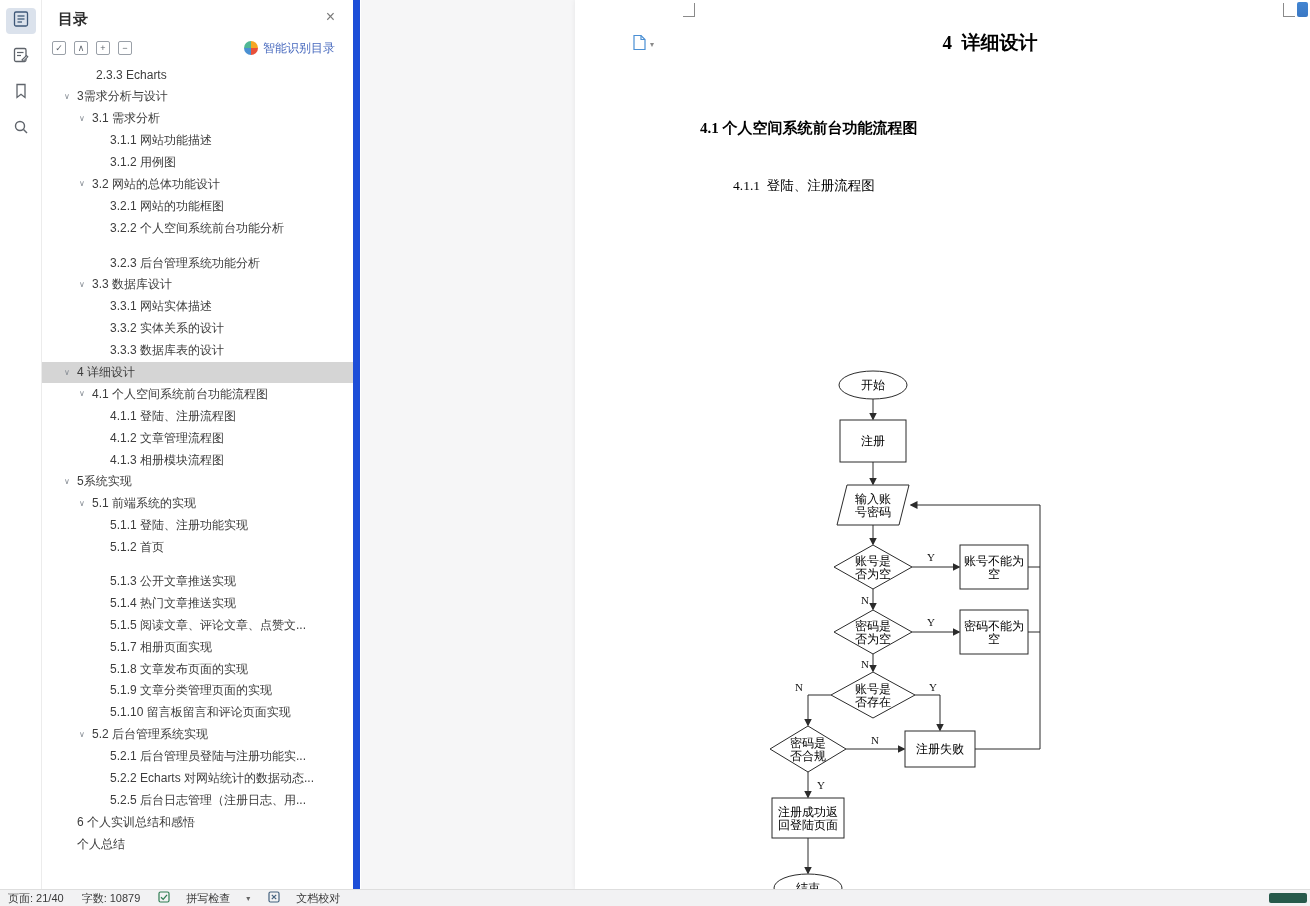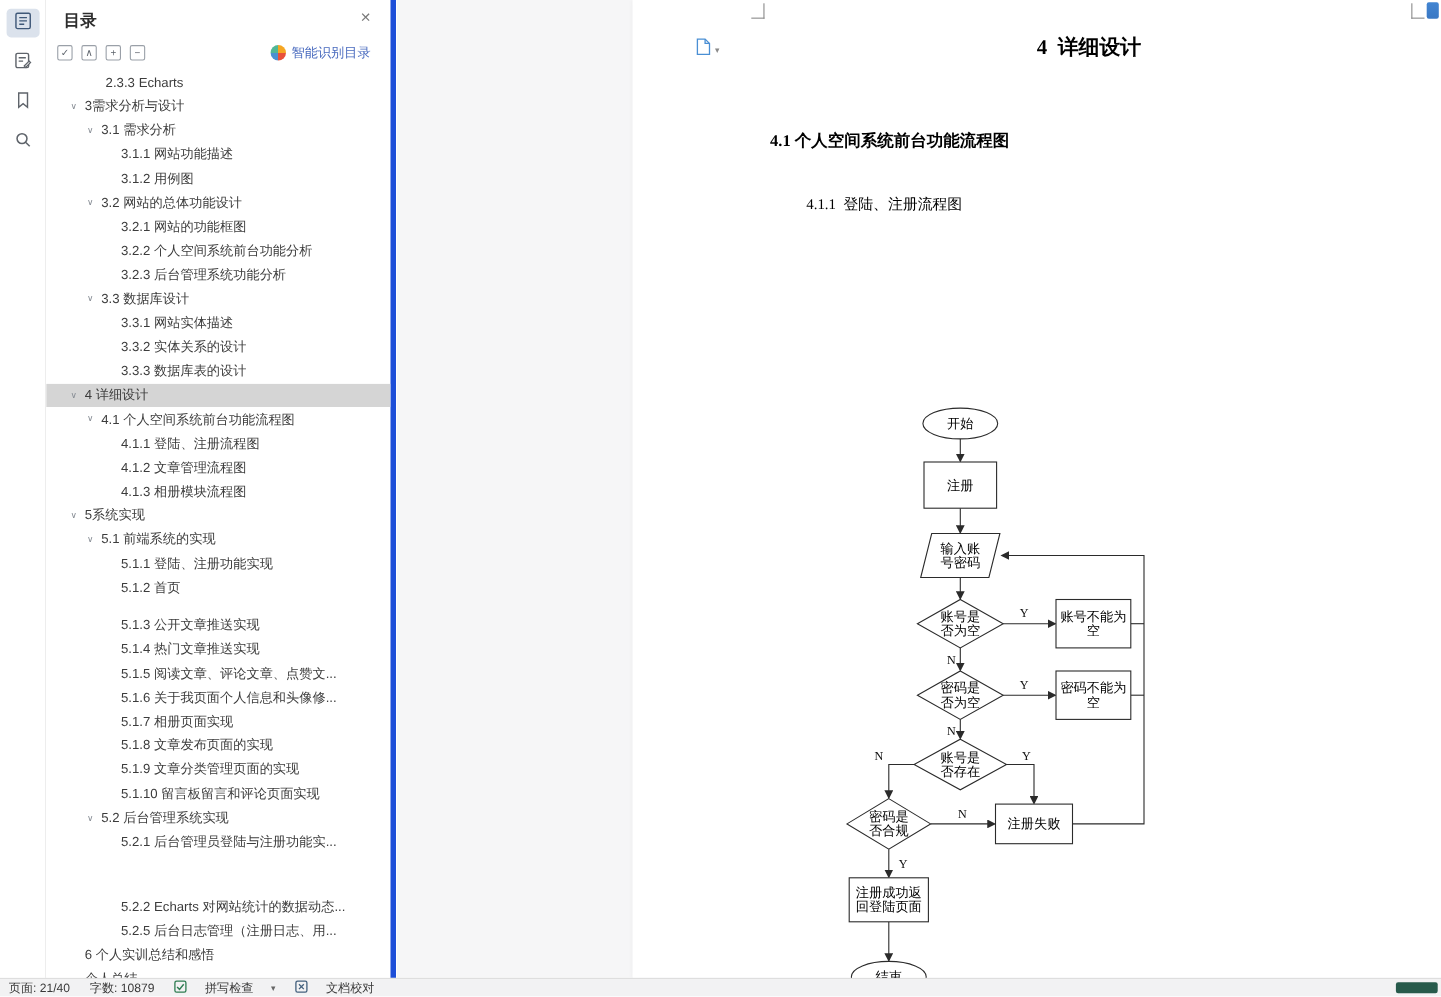--- a/index.html
+++ b/index.html
@@ -9,21 +9,21 @@
 
   
   .icon-bar { position:absolute; left:0; top:0; width:42px; height:889px; background:#fff;
               border-right:1px solid #ececec; display:flex; flex-direction:column; align-items:center;
               padding-top:8px; gap:10px; }
   .ib-btn { width:30px; height:26px; border-radius:4px; display:flex; align-items:center; justify-content:center; cursor:pointer; }
   .ib-btn.sel { background:#dbe2ec; }
 
   
   .toc-panel { position:absolute; left:42px; top:0; width:318px; height:889px; background:#fff;
-               border-right:5px solid #1d4ed8; }
+               border-right:7px solid #1d4ed8; }
   .toc-header { position:absolute; left:16px; top:10px; font-size:15px; font-weight:bold; color:#2d2d2d; }
   .toc-close { position:absolute; right:18px; top:9px; font-size:16px; color:#7a7a7a; cursor:pointer; line-height:1; }
   .toc-toolbar { position:absolute; left:10px; right:18px; top:38px; height:20px; display:flex; align-items:center; }
   .tt-icon { width:14px; height:14px; border:1px solid #9aa0a8; border-radius:2px; color:#5d636b;
              font-size:9px; line-height:12px; text-align:center; margin-right:8px; cursor:pointer; }
   .smart { margin-left:auto; display:flex; align-items:center; gap:5px; cursor:pointer; }
   .smart-icon { width:14px; height:14px; border-radius:50%;
                 background:conic-gradient(from 0deg,#f5a623 0 90deg,#e8503a 90deg 180deg,#4a90d2 180deg 270deg,#50b795 270deg 360deg); }
   .smart-label { font-size:12px; color:#4a6bbf; }
   .toc-tree { position:absolute; left:0; right:0; top:64px; bottom:0; overflow:hidden; }
@@ -144,21 +144,21 @@
         <div class="toc-row" style="padding-left: 37px;">
           <span class="chev">∨</span>
           <span>3.2 网站的总体功能设计</span>
         </div>
         <div class="toc-row" style="padding-left: 68px;">
           <span>3.2.1 网站的功能框图</span>
         </div>
         <div class="toc-row" style="padding-left: 68px;">
           <span>3.2.2 个人空间系统前台功能分析</span>
         </div>
-        <div class="toc-row" style="padding-left: 68px;">
+        <div class="toc-row" style="padding-left: 68px; margin-top: 13px;">
           <span>3.2.3 后台管理系统功能分析</span>
         </div>
         <div class="toc-row" style="padding-left: 37px;">
           <span class="chev">∨</span>
           <span>3.3 数据库设计</span>
         </div>
         <div class="toc-row" style="padding-left: 68px;">
           <span>3.3.1 网站实体描述</span>
         </div>
         <div class="toc-row" style="padding-left: 68px;">
@@ -201,42 +201,39 @@
         <div class="toc-row" style="padding-left: 68px; margin-top: 12px;">
           <span>5.1.3 公开文章推送实现</span>
         </div>
         <div class="toc-row" style="padding-left: 68px;">
           <span>5.1.4 热门文章推送实现</span>
         </div>
         <div class="toc-row" style="padding-left: 68px;">
           <span>5.1.5 阅读文章、评论文章、点赞文...</span>
         </div>
         <div class="toc-row" style="padding-left: 68px;">
-          <span>5.1.6 关于我页面个人信息和头像修...</span>
-        </div>
-        <div class="toc-row" style="padding-left: 68px;">
           <span>5.1.7 相册页面实现</span>
         </div>
         <div class="toc-row" style="padding-left: 68px;">
           <span>5.1.8 文章发布页面的实现</span>
         </div>
         <div class="toc-row" style="padding-left: 68px;">
           <span>5.1.9 文章分类管理页面的实现</span>
         </div>
         <div class="toc-row" style="padding-left: 68px;">
           <span>5.1.10 留言板留言和评论页面实现</span>
         </div>
         <div class="toc-row" style="padding-left: 37px;">
           <span class="chev">∨</span>
           <span>5.2 后台管理系统实现</span>
         </div>
         <div class="toc-row" style="padding-left: 68px;">
           <span>5.2.1 后台管理员登陆与注册功能实...</span>
         </div>
-        <div class="toc-row" style="padding-left: 68px; margin-top: 37px;">
+        <div class="toc-row" style="padding-left: 68px;">
           <span>5.2.2 Echarts 对网站统计的数据动态...</span>
         </div>
         <div class="toc-row" style="padding-left: 68px;">
           <span>5.2.5 后台日志管理（注册日志、用...</span>
         </div>
         <div class="toc-row" style="padding-left: 35px;">
           <span>6 个人实训总结和感悟</span>
         </div>
         <div class="toc-row" style="padding-left: 35px;">
           <span>个人总结</span>

